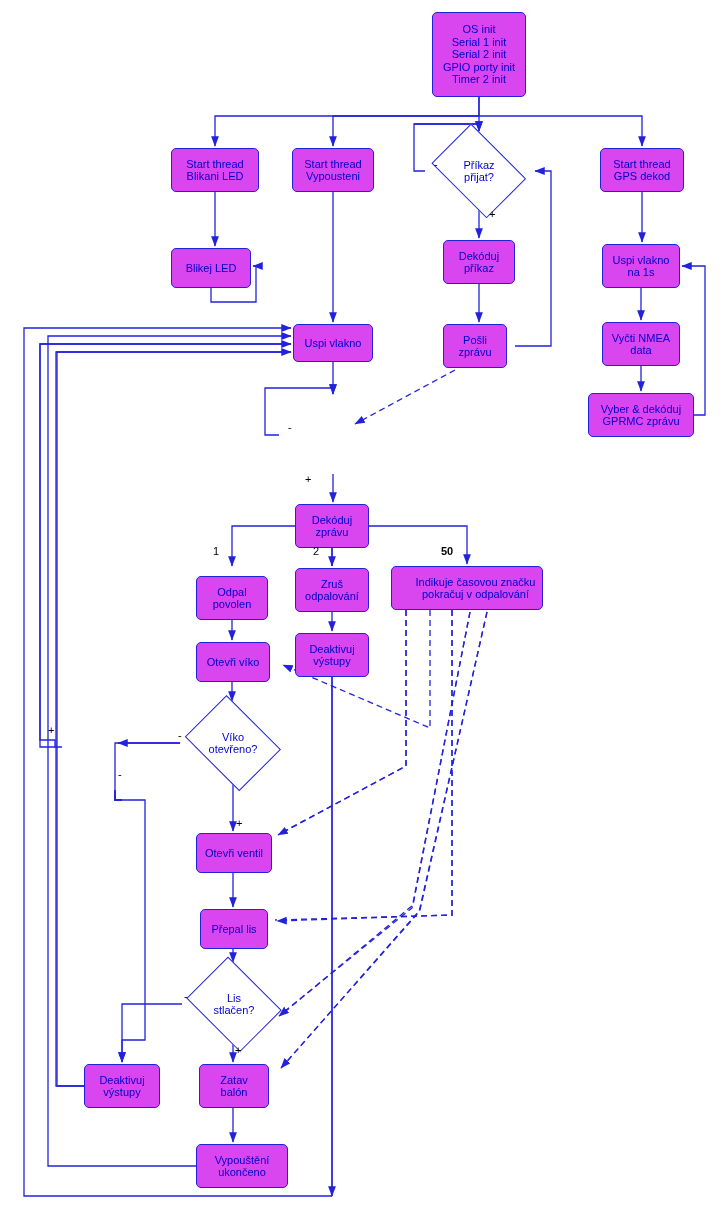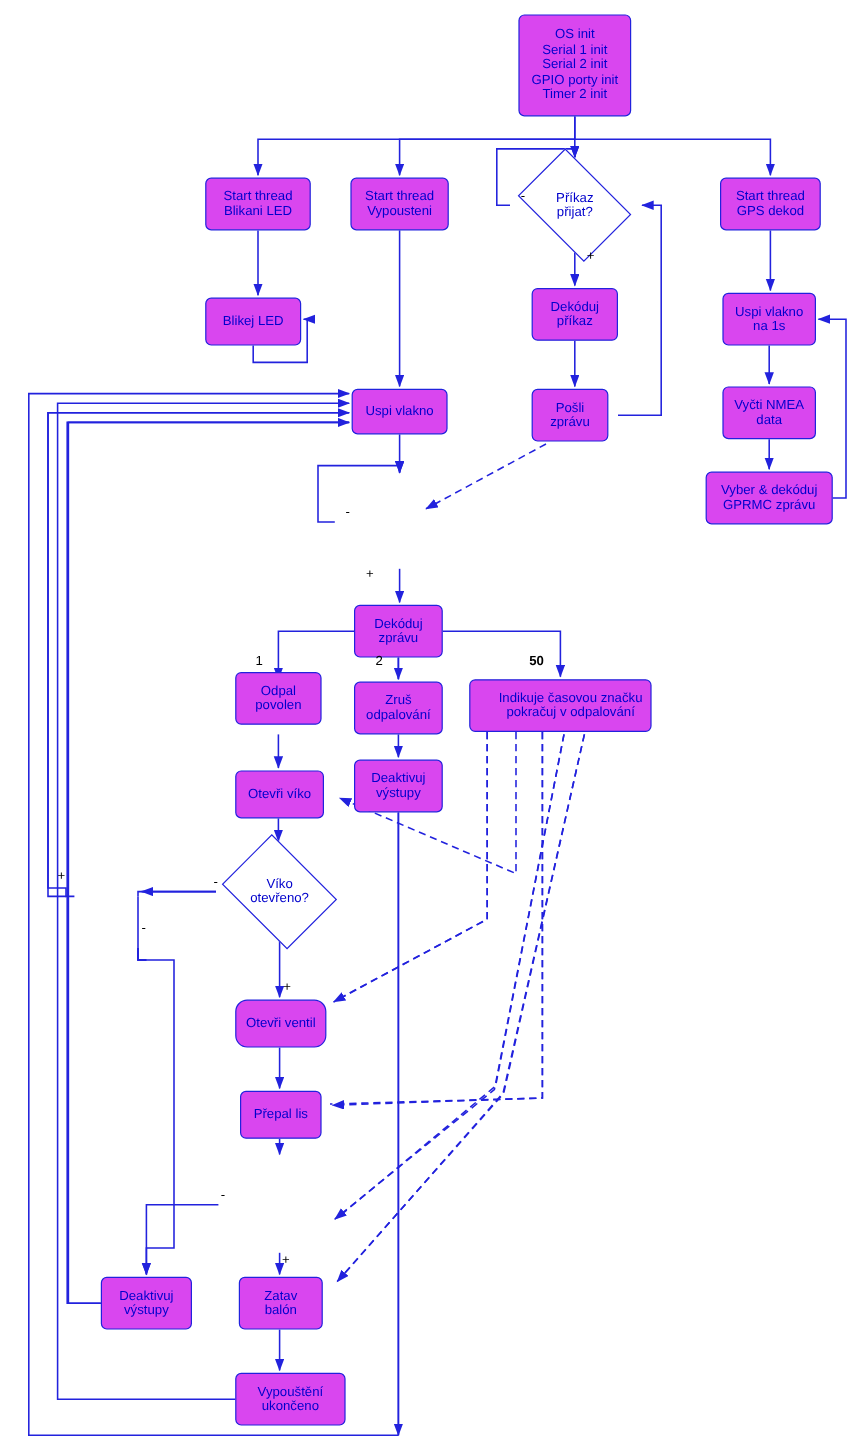--- a/index.html
+++ b/index.html
@@ -193,36 +193,41 @@
 na 1s</div>
   <div class="node box" style="left:443px;top:324px;width:64px;height:44px;">Pošli
 zprávu</div>
   <div class="node box" style="left:293px;top:324px;width:80px;height:38px;">Uspi vlakno</div>
   <div class="node box" style="left:602px;top:322px;width:78px;height:44px;">Vyčti NMEA
 data</div>
   <div class="node box" style="left:588px;top:393px;width:106px;height:44px;">Vyber &amp; dekóduj
 GPRMC zprávu</div>
   <div class="node box" style="left:295px;top:504px;width:74px;height:44px;">Dekóduj
 zprávu</div>
-  <div class="node box" style="left:196px;top:560px;width:72px;height:44px;">Odpal
+  <div class="node box" style="left:196px;top:576px;width:72px;height:44px;">Odpal
 povolen</div>
   <div class="node box" style="left:295px;top:568px;width:74px;height:44px;">Zruš
 odpalování</div>
   <div class="node box" style="left:391px;top:566px;width:152px;height:44px;padding-left:17px;">Indikuje časovou značku
 pokračuj v odpalování</div>
   <div class="node box" style="left:196px;top:642px;width:74px;height:40px;">Otevři víko</div>
   <div class="node box" style="left:295px;top:633px;width:74px;height:44px;">Deaktivuj
 výstupy</div>
   <div class="node diamond" style="left:180px;top:703px;width:106px;height:80px;">
     <span class="dshape"></span>
     <span class="dlabel">Víko
 otevřeno?</span>
   </div>
-  <div class="node box" style="left:196px;top:833px;width:76px;height:40px;border-radius:10px;">Otevři ventil</div>
+  <div class="node box" style="left:196px;top:833px;width:76px;height:40px;">Otevři ventil</div>
   <div class="node box" style="left:200px;top:909px;width:68px;height:40px;">Přepal lis</div>
+  <div class="node diamond" style="left:182px;top:964px;width:104px;height:80px;">
+    <span class="dshape"></span>
+    <span class="dlabel">Lis
+stlačen?</span>
+  </div>
   <div class="node box" style="left:84px;top:1064px;width:76px;height:44px;">Deaktivuj
 výstupy</div>
   <div class="node box" style="left:199px;top:1064px;width:70px;height:44px;">Zatav
 balón</div>
   <div class="node box" style="left:196px;top:1144px;width:92px;height:44px;">Vypouštění
 ukončeno</div>
 
   <div class="elabel" style="left:434px;top:158px;">-</div>
   <div class="elabel" style="left:489px;top:208px;">+</div>
   <div class="elabel" style="left:288px;top:421px;">-</div>

